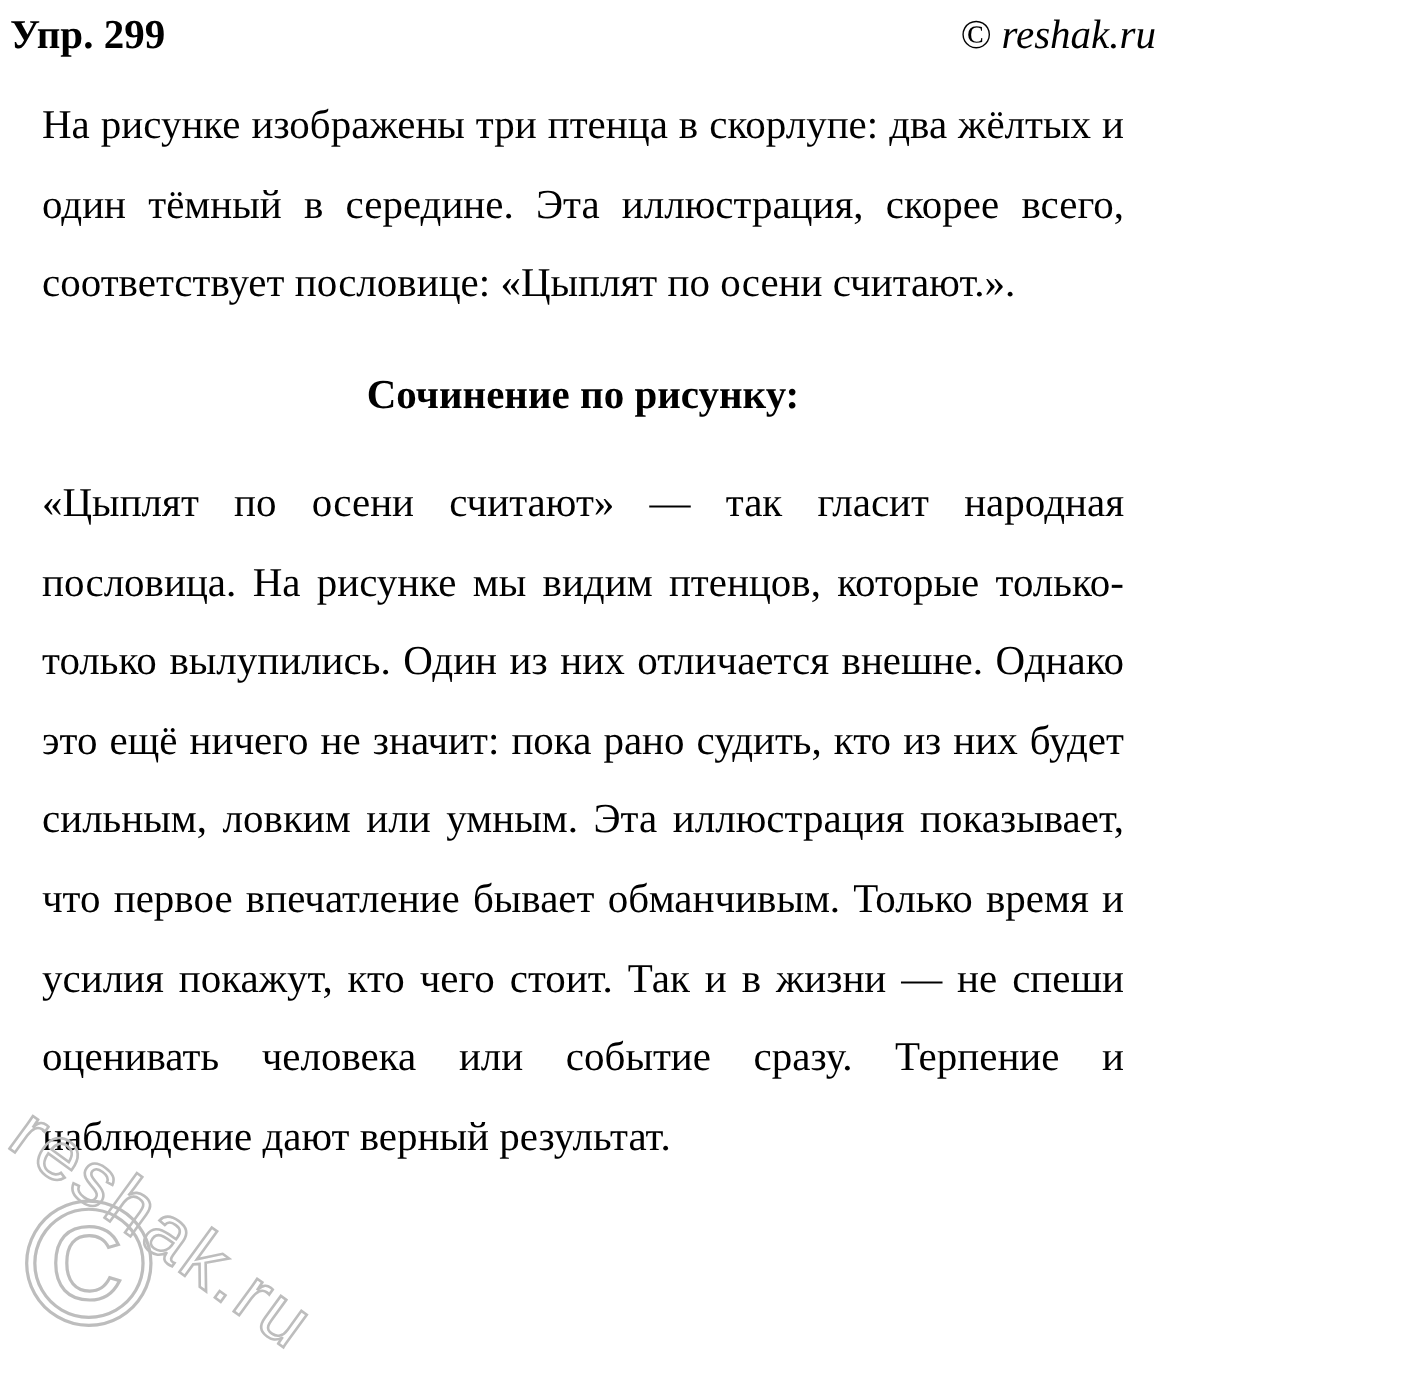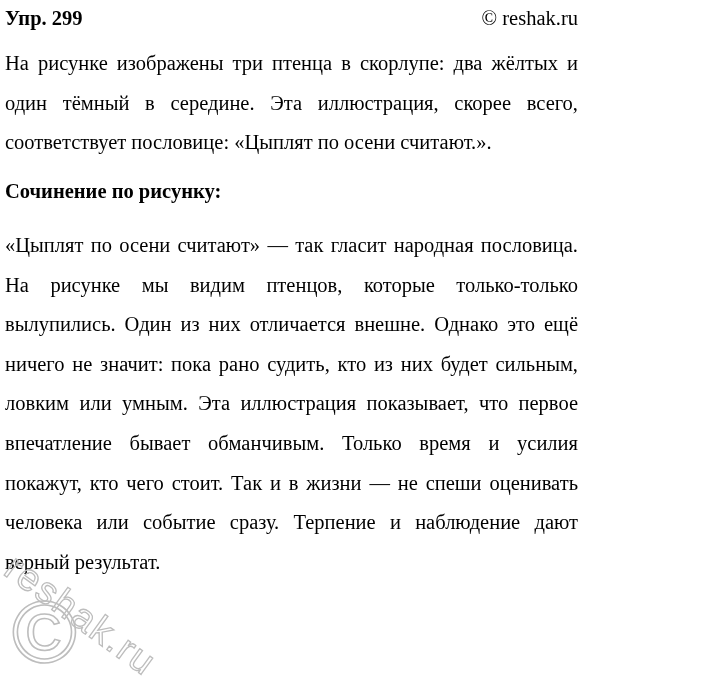--- a/index.html
+++ b/index.html
@@ -15,35 +15,35 @@
     font-size: 20.5px;
     color: #000000;
   }
   .header-row {
     display: flex;
     justify-content: space-between;
     align-items: flex-start;
     line-height: 26px;
   }
   .exercise-label { font-weight: bold; }
-  .site-copyright { font-weight: normal; }
+  .site-copyright { font-weight: normal; font-style: italic; }
   .body-par {
-    margin: 0;
+    margin: 16px;
     margin-top: 9px;
     line-height: 39.5px;
     text-align: justify;
   }
   .par-first { margin-top: 13px; }
   .essay-heading {
     margin: 0;
     margin-top: 9px;
     line-height: 39.5px;
     font-size: 20.5px;
     font-weight: bold;
-    text-align: left;
+    text-align: center;
   }
   .essay-par { margin-top: 15px; line-height: 39.6px; }
   .watermark-text {
     position: absolute;
     left: 22px;
     top: 546px;
     transform: rotate(36deg);
     transform-origin: 0 0;
     font-family: "Liberation Sans", sans-serif;
     font-size: 38px;

